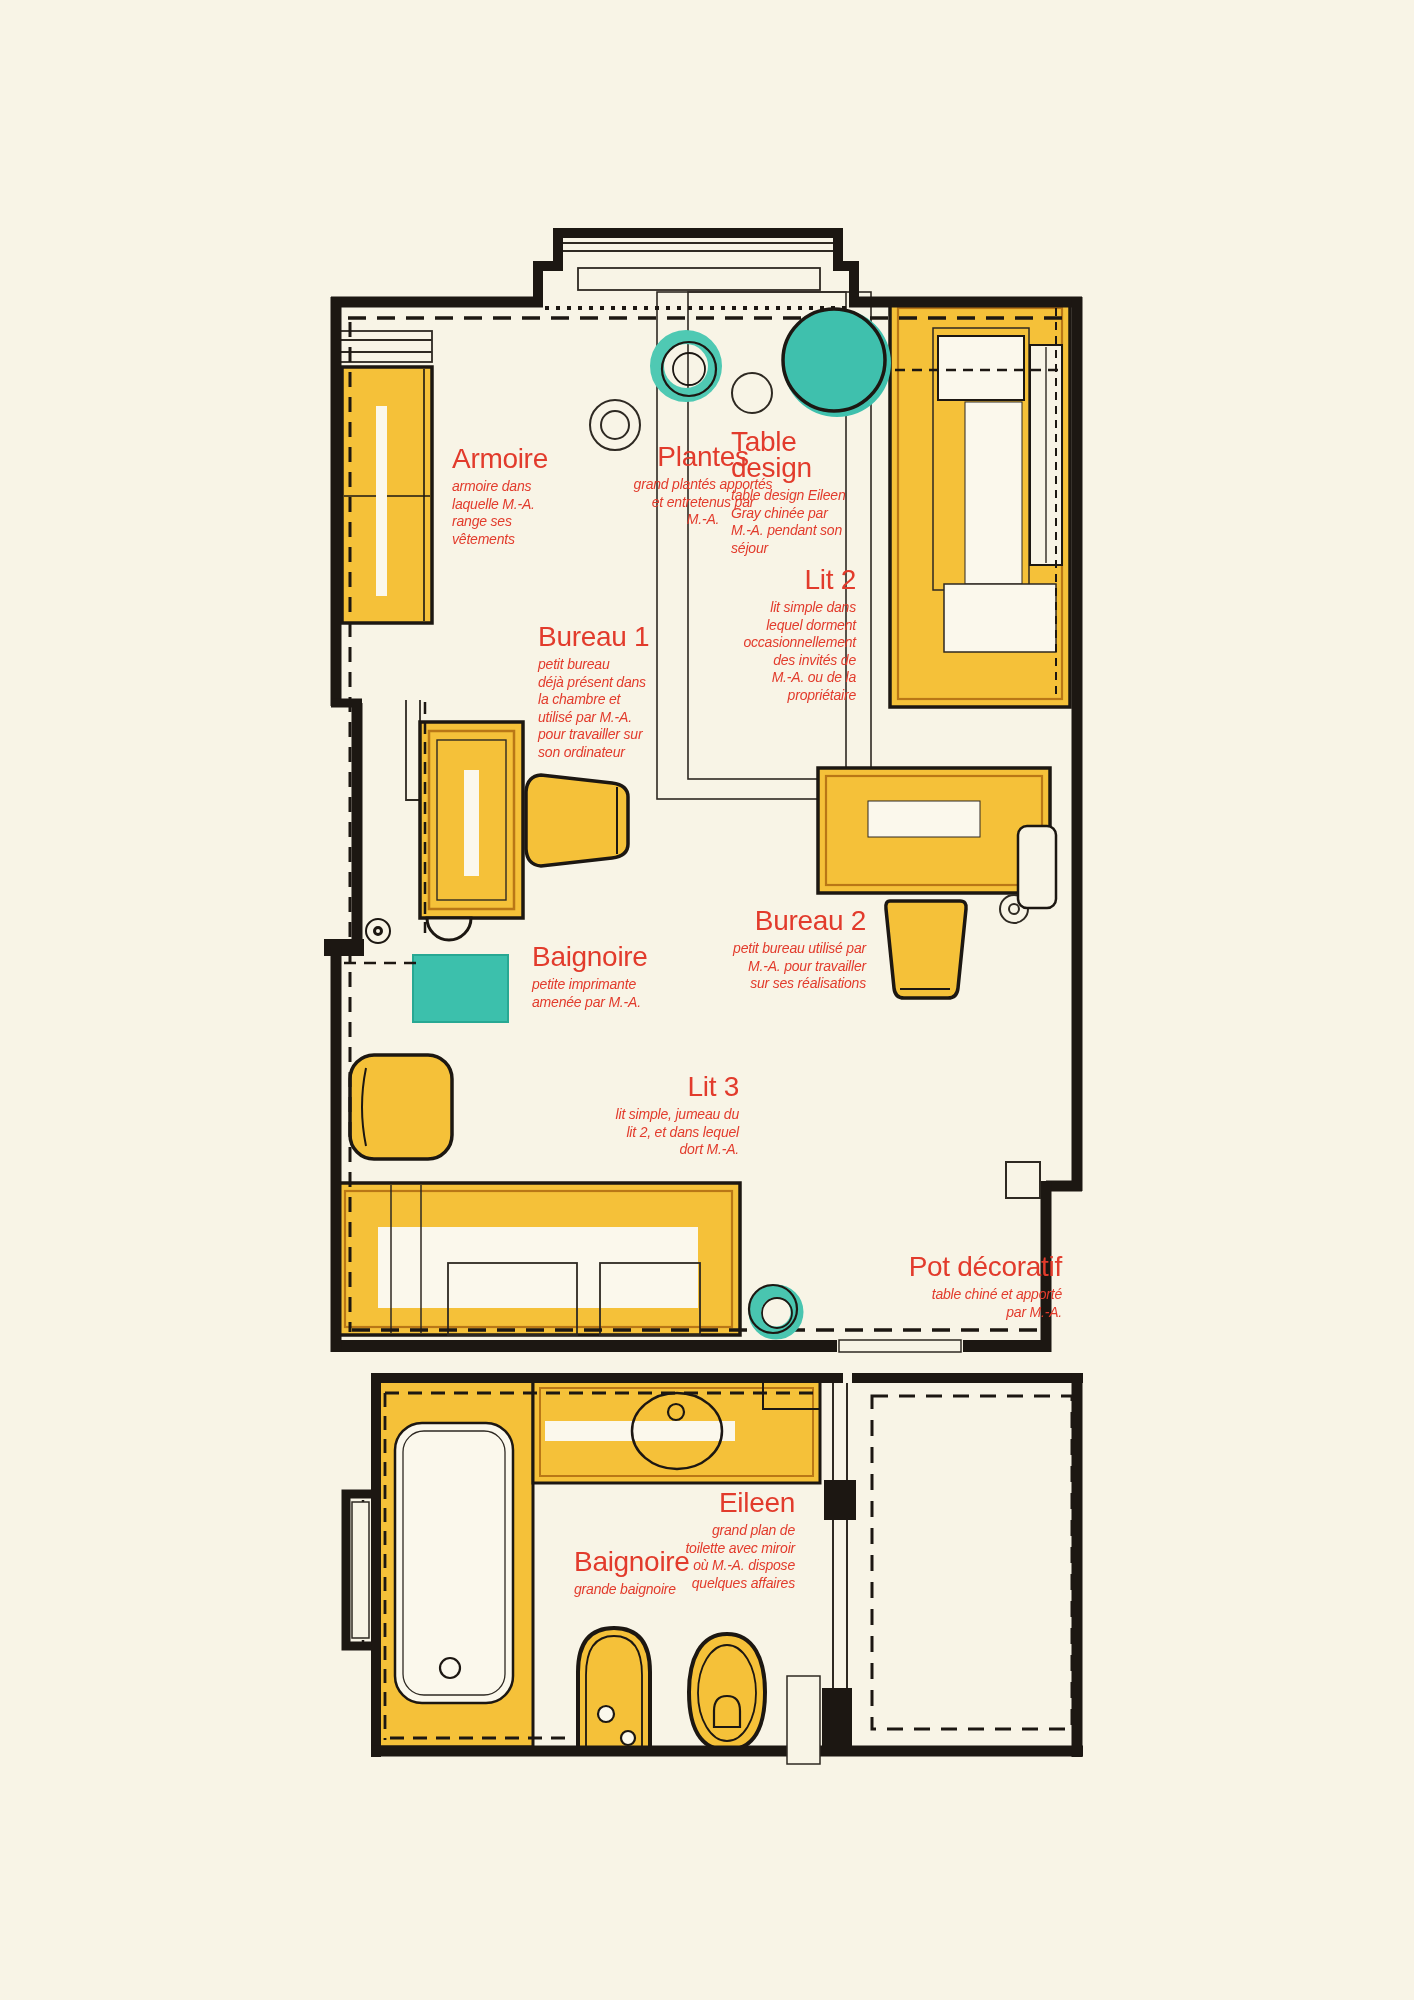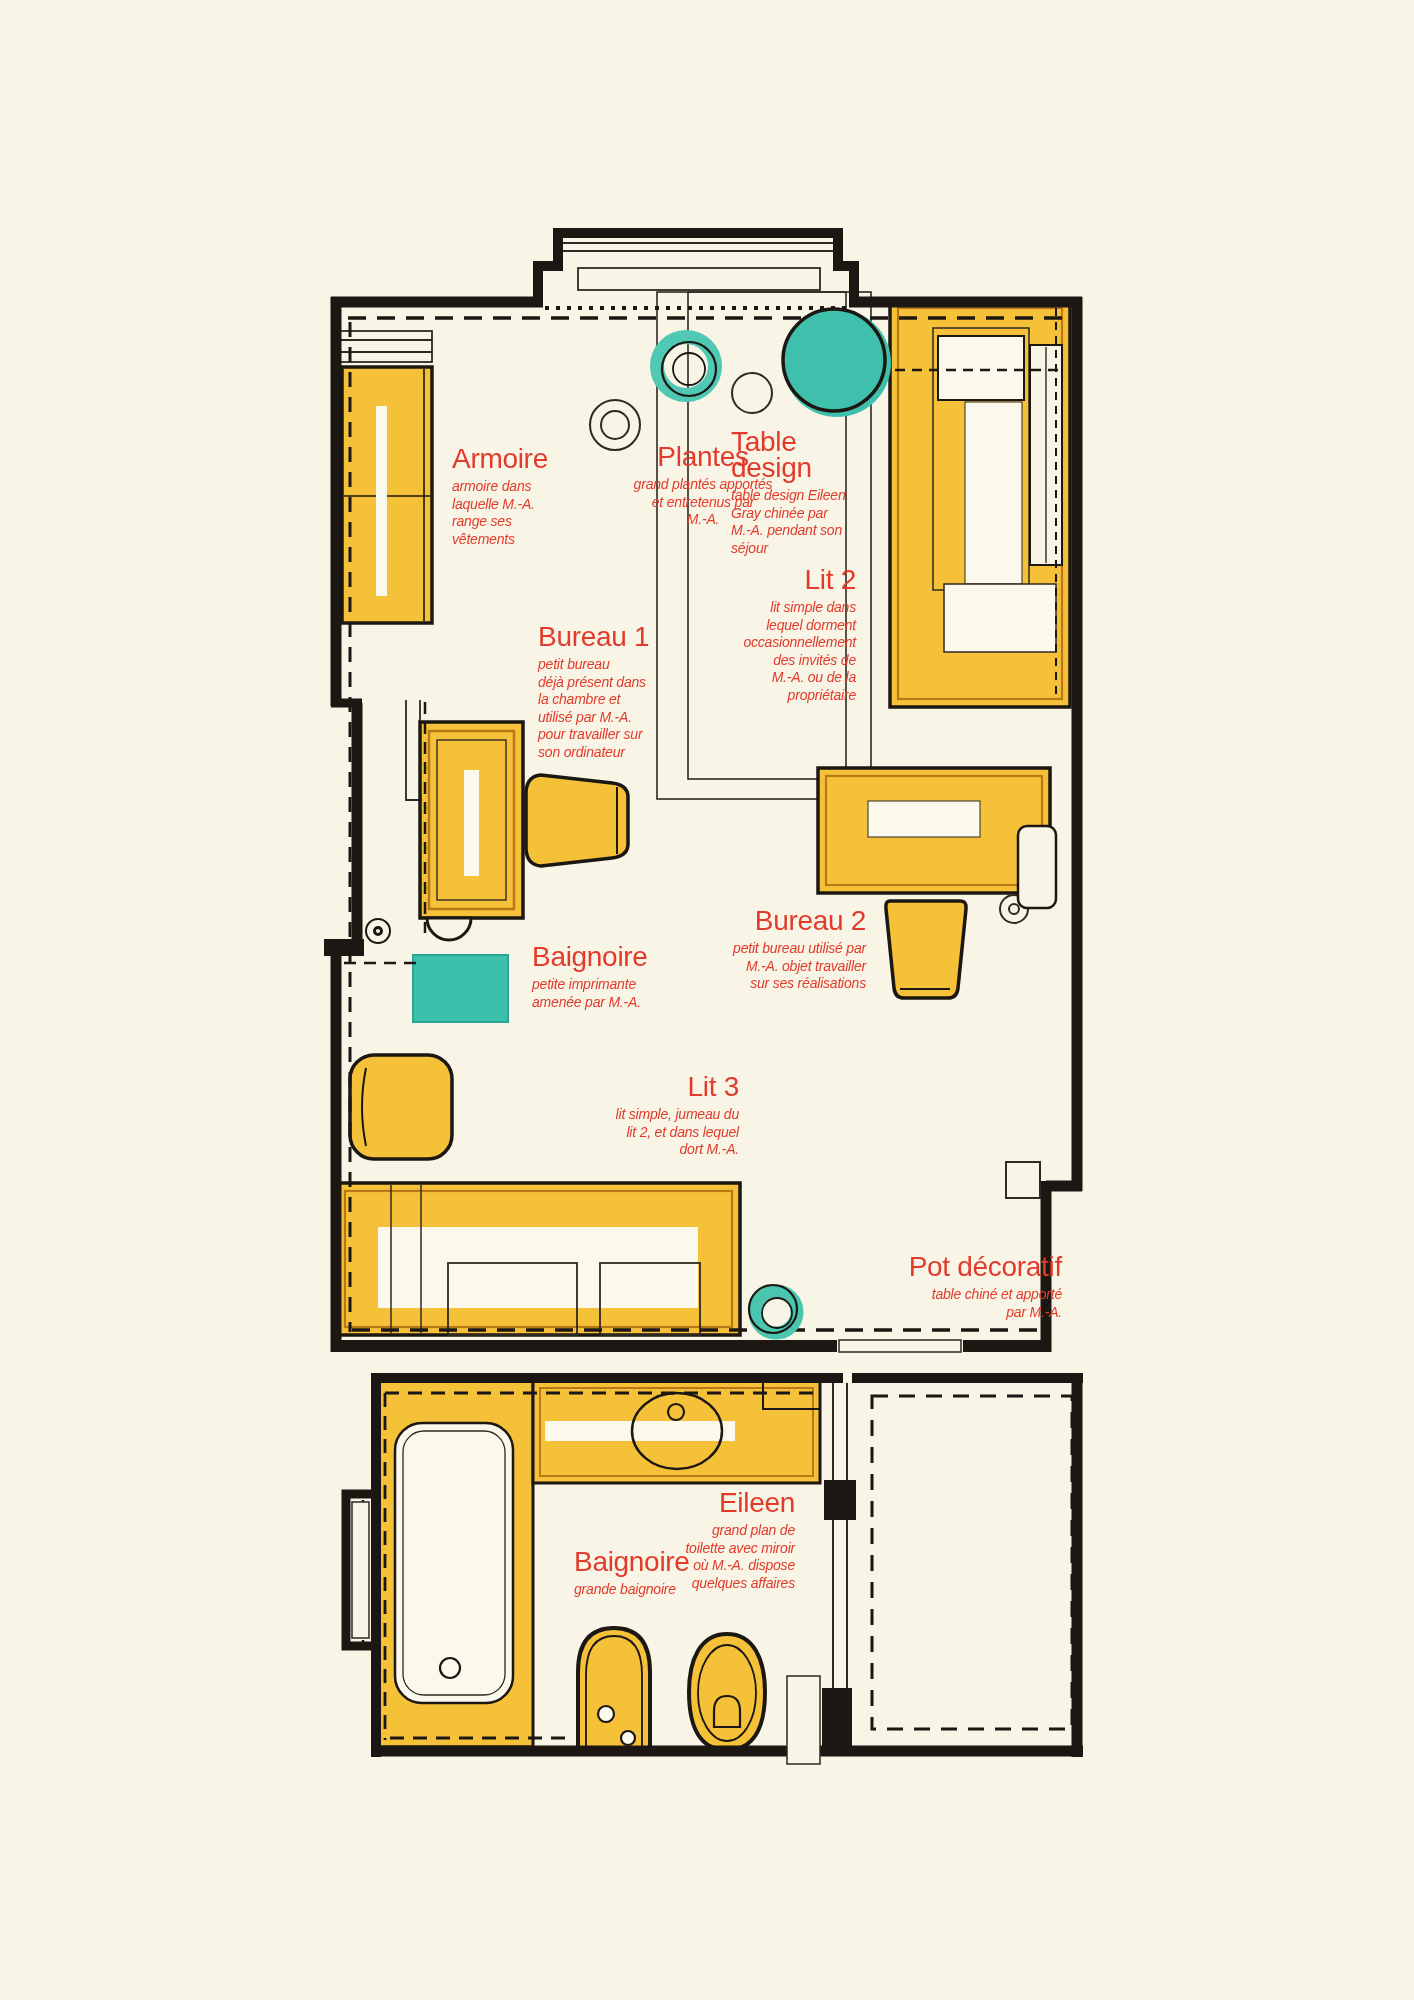--- a/index.html
+++ b/index.html
@@ -251,21 +251,21 @@
 son ordinateur</div>
   </div>
   <div class="label lb-imprimante">
     <div class="t">Baignoire</div>
     <div class="d">petite imprimante
 amenée par M.-A.</div>
   </div>
   <div class="label lb-bureau2">
     <div class="t">Bureau 2</div>
     <div class="d">petit bureau utilisé par
-M.-A. objet travailler
+M.-A. pour travailler
 sur ses réalisations</div>
   </div>
   <div class="label lb-lit1">
     <div class="t">Lit 3</div>
     <div class="d">lit simple, jumeau du
 lit 2, et dans lequel
 dort M.-A.</div>
   </div>
   <div class="label lb-pot">
     <div class="t">Pot décoratif</div>

